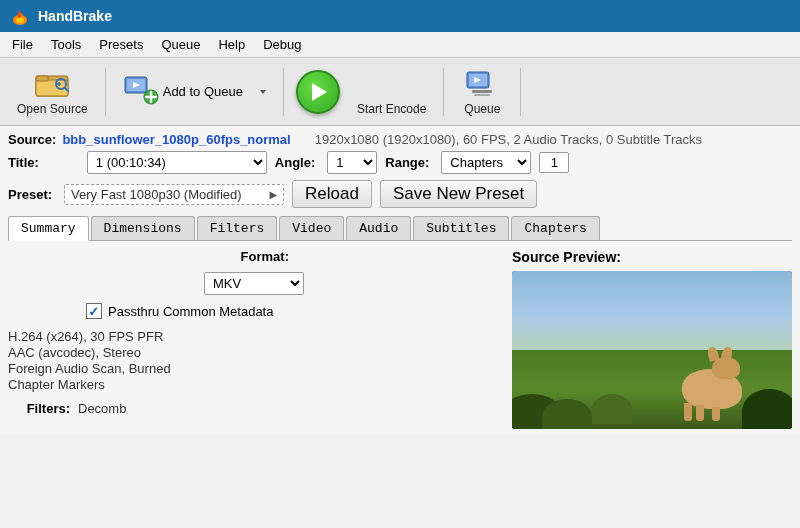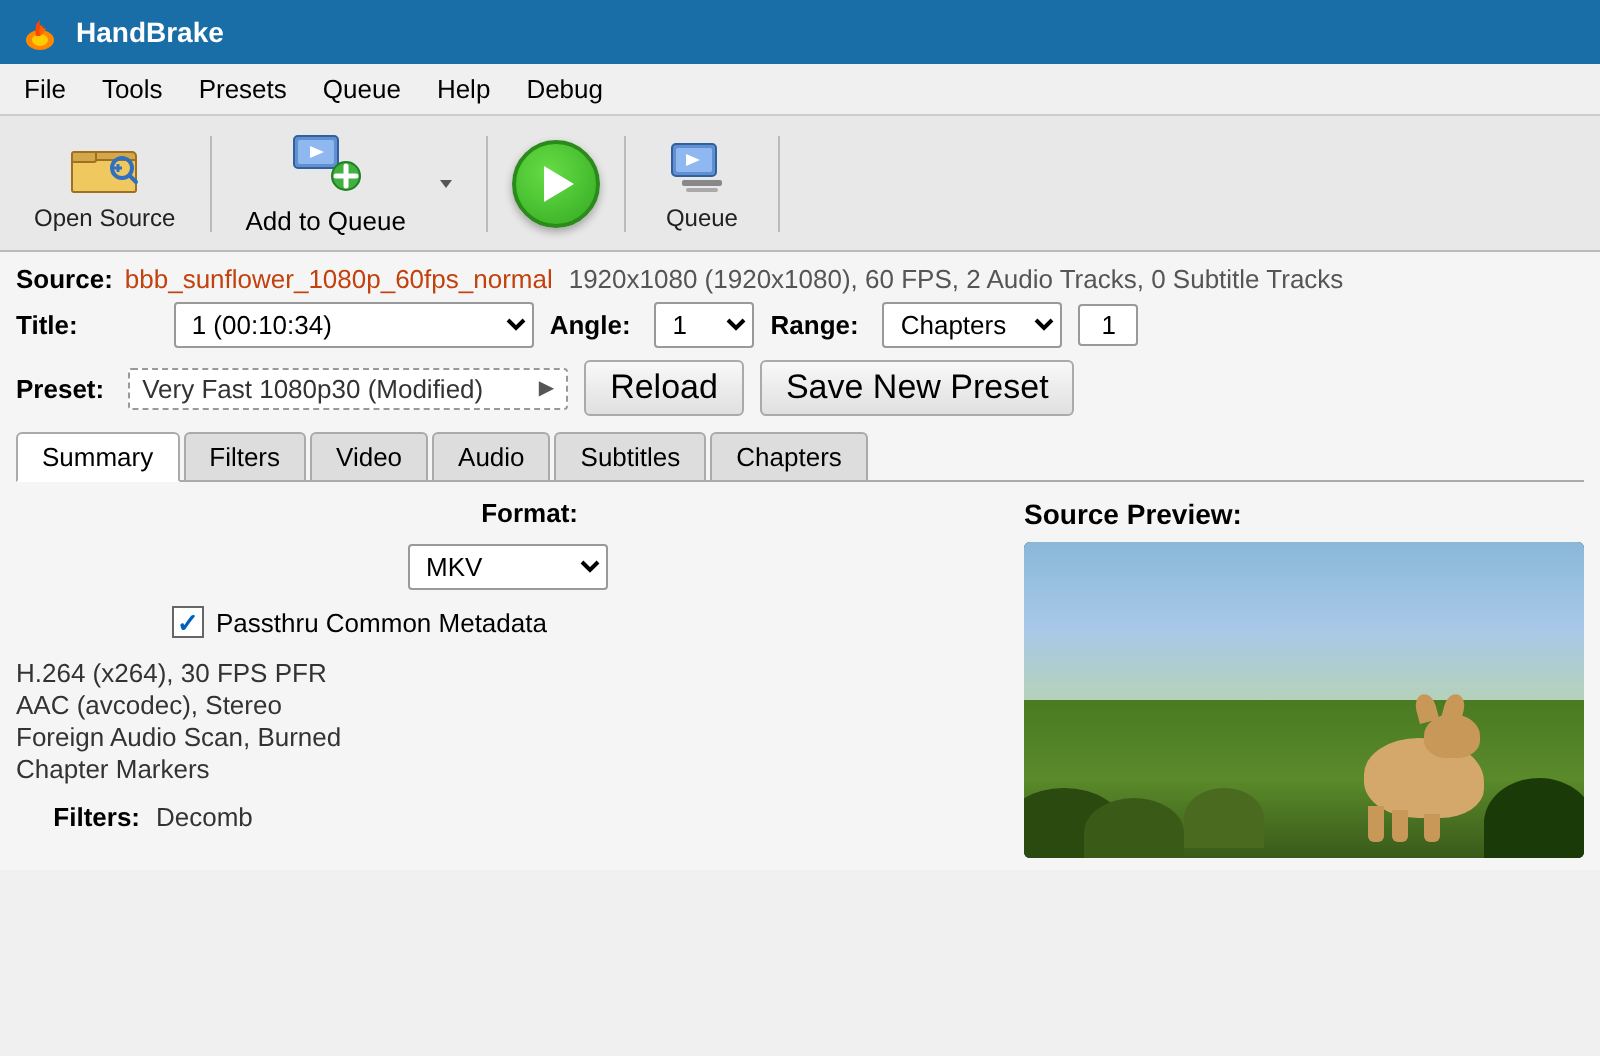--- a/index.html
+++ b/index.html
@@ -86,21 +86,20 @@
     
     .toolbar-btn-split {
       display: flex;
       align-items: stretch;
       height: 58px;
       border-radius: 3px;
       cursor: pointer;
     }
     .toolbar-btn-split .main-part {
       display: flex;
-      flex-direction: column;
       align-items: center;
       justify-content: center;
       padding: 4px 8px;
       gap: 4px;
       background: transparent;
       border: 1px solid transparent;
       border-right: none;
       border-radius: 3px 0 0 3px;
     }
     .toolbar-btn-split .arrow-part {
@@ -144,21 +143,21 @@
     }
 
     
     #source-line {
       display: flex;
       align-items: center;
       margin-bottom: 4px;
       font-size: 13px;
     }
     #source-line .label { font-weight: bold; margin-right: 6px; }
-    #source-line .filename { color: #c2410c; font-weight: normal; margin-right: 8px; }
+    #source-line .filename { color: #1d4ed8; font-weight: bold; margin-right: 24px; }
     #source-line .info { color: #555; }
 
     
     #title-row {
       display: flex;
       align-items: center;
       margin-bottom: 6px;
       gap: 8px;
     }
     .field-label { font-weight: bold; margin-right: 4px; }
@@ -219,20 +218,21 @@
     }
     .tab {
       padding: 4px 12px;
       border: 1px solid #aaa;
       border-bottom: none;
       background: #ddd;
       cursor: pointer;
       border-radius: 3px 3px 0 0;
       margin-right: 2px;
       font-size: 13px;
+      font-family: Liberation Mono, monospace;
     }
     .tab.active {
       background: white;
       border-bottom: 1px solid white;
       margin-bottom: -1px;
       z-index: 1;
     }
 
     
     #main-panel {
@@ -523,20 +523,25 @@
       </svg>
     </div>
   </div>
 
   <div class="toolbar-separator"></div>
 
   <div class="play-btn">
     <div class="play-triangle"></div>
   </div>
 
+  <div class="toolbar-btn" style="min-width:70px;">
+    <div class="btn-icon" style="width:36px;height:32px;">
+    </div>
+    <span class="btn-label">Start Encode</span>
+  </div>
 
   <div class="toolbar-separator"></div>
 
   <div class="toolbar-btn">
     <div class="btn-icon">
       <svg width="36" height="30" viewBox="0 0 36 30">
         <rect x="3" y="4" width="22" height="16" rx="2" fill="#6090d0" stroke="#3060a0" stroke-width="1"></rect>
         <rect x="5" y="6" width="18" height="12" rx="1" fill="#90b8f0"></rect>
         <polygon points="10,9 10,15 17,12" fill="white"></polygon>
         <rect x="8" y="22" width="20" height="3" rx="1" fill="#888"></rect>
@@ -579,20 +584,21 @@
     <div id="preset-select-wrap">
       <span class="preset-text">Very Fast 1080p30 (Modified)</span>
       <span class="preset-arrow">▶</span>
     </div>
     <button class="action-btn">Reload</button>
     <button class="action-btn">Save New Preset</button>
   </div>
 
   <div id="tabs-bar">
     <div class="tab active"><span>Summary</span></div>
+    <div class="tab"><span>Dimensions</span></div>
     <div class="tab"><span>Filters</span></div>
     <div class="tab"><span>Video</span></div>
     <div class="tab"><span>Audio</span></div>
     <div class="tab"><span>Subtitles</span></div>
     <div class="tab"><span>Chapters</span></div>
   </div>
 
   <div id="main-panel">
 
     <div id="left-panel">

